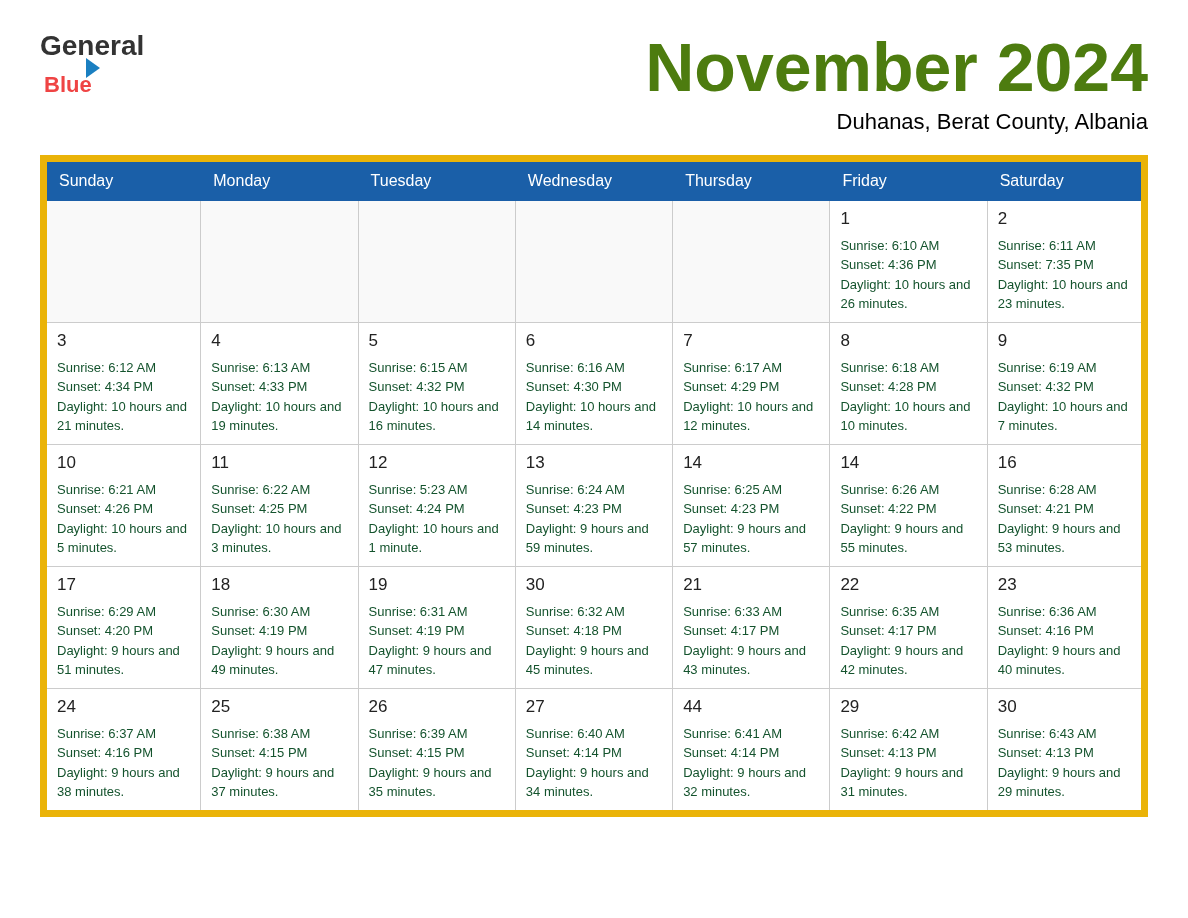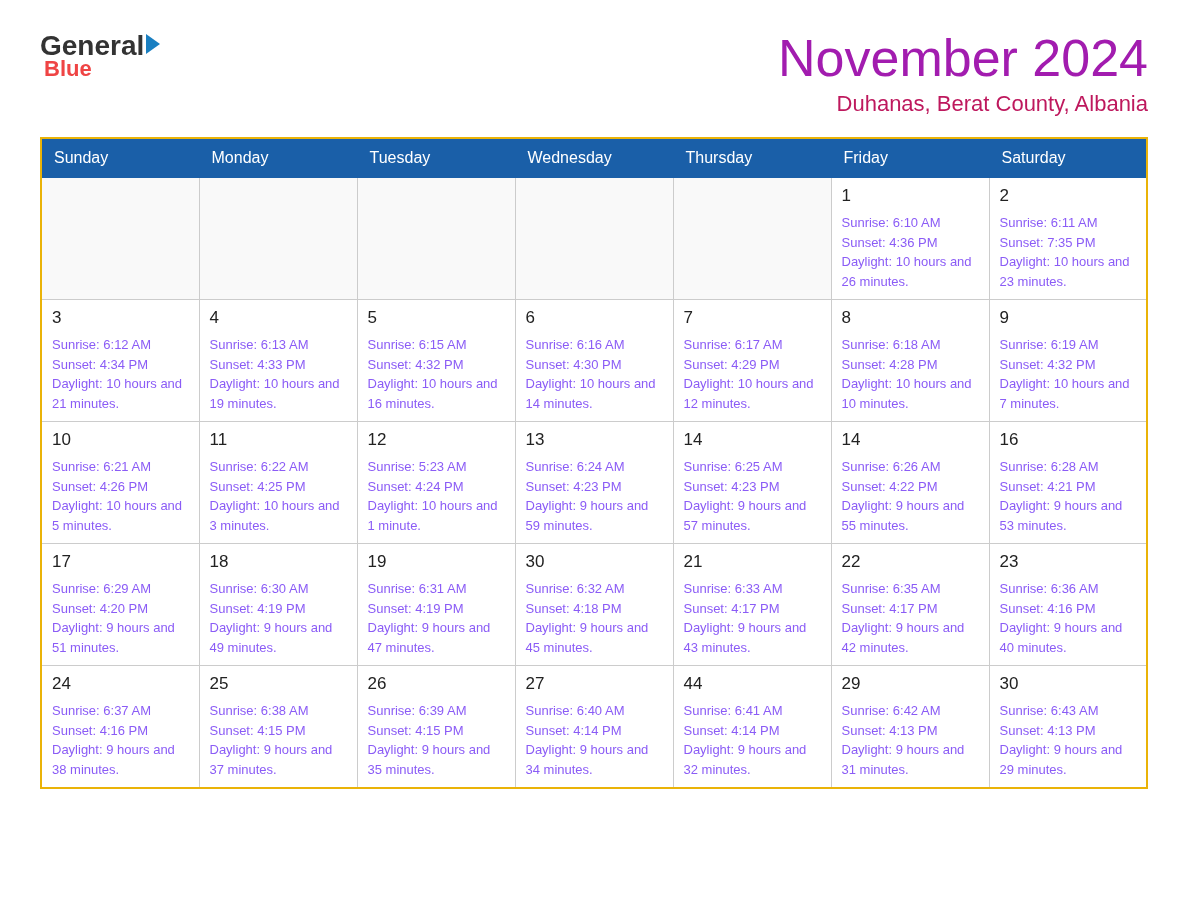--- a/index.html
+++ b/index.html
@@ -20,20 +20,21 @@
       display: flex;
       flex-direction: column;
       align-items: flex-start;
     }
     .logo-text {
       display: flex;
       align-items: center;
       font-size: 28px;
       font-weight: bold;
       color: #333;
+      flex-direction: column;
     }
     .logo-arrow {
       width: 0;
       height: 0;
       border-left: 14px solid #1a7fc1;
       border-top: 10px solid transparent;
       border-bottom: 10px solid transparent;
       margin-left: 2px;
       margin-top: -4px;
     }
@@ -41,34 +42,34 @@
       color: #ef4444;
       font-size: 22px;
       font-weight: bold;
       margin-top: -6px;
       margin-left: 4px;
     }
     .title-area {
       text-align: right;
     }
     .month-title {
-      font-size: 52px;
-      font-weight: normal;
-      color: #a21caf;
+      font-size: 68px;
+      font-weight: bold;
+      color: #4d7c0f;
       line-height: 1.1;
     }
     .location-title {
       font-size: 22px;
-      color: #be185d;
+      color: #000000;
       margin-top: 4px;
     }
     .calendar-table {
       width: 100%;
       border-collapse: collapse;
-      border: 2px solid #eab308;
+      border: 7px solid #eab308;
     }
     .calendar-table th {
       background-color: #1a5fa8;
       color: #ffffff;
       text-align: left;
       padding: 10px 12px;
       font-size: 16px;
       font-weight: normal;
       border: 1px solid #1a5fa8;
     }
@@ -82,21 +83,21 @@
       color: #333;
     }
     .day-number {
       font-size: 17px;
       color: #222;
       margin-bottom: 4px;
       display: block;
     }
     .day-info {
       font-size: 13px;
-      color: #8b5cf6;
+      color: #14532d;
       line-height: 1.5;
       margin-top: 7px;
     }
     .empty-cell {
       background: #f9f9f9;
     }
     tr.week-row td {
       height: 110px;
     }
   </style>

